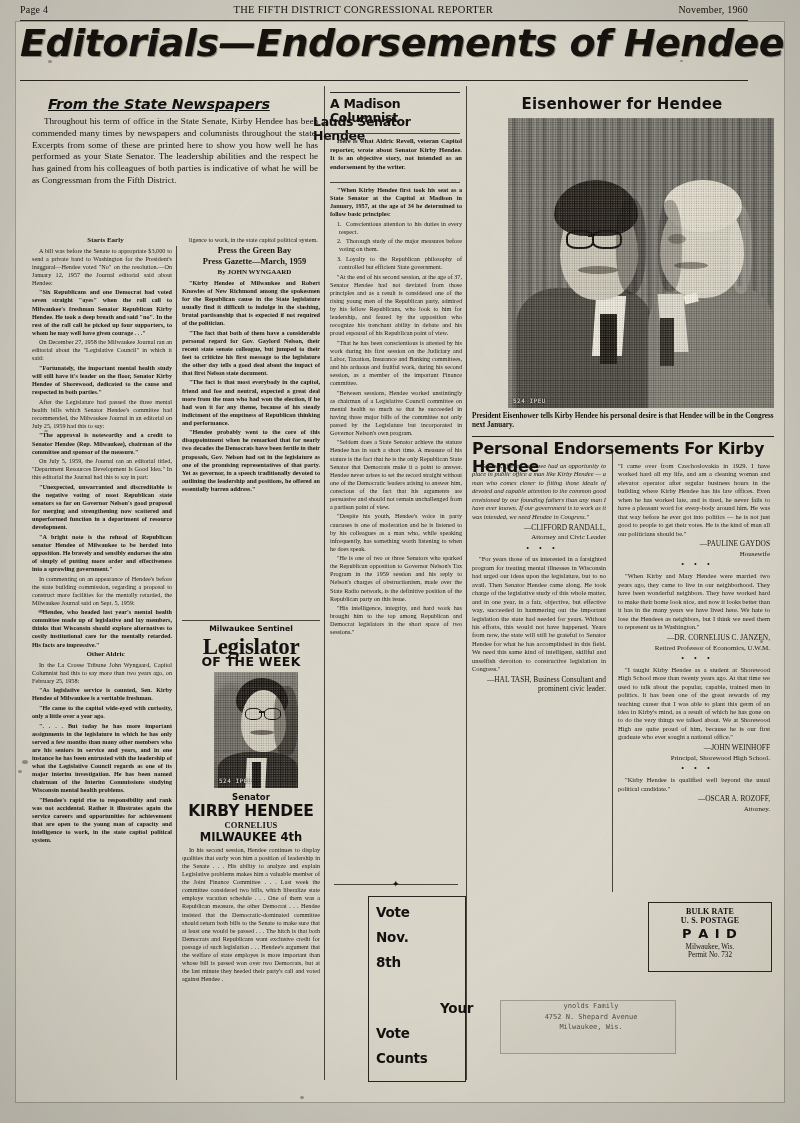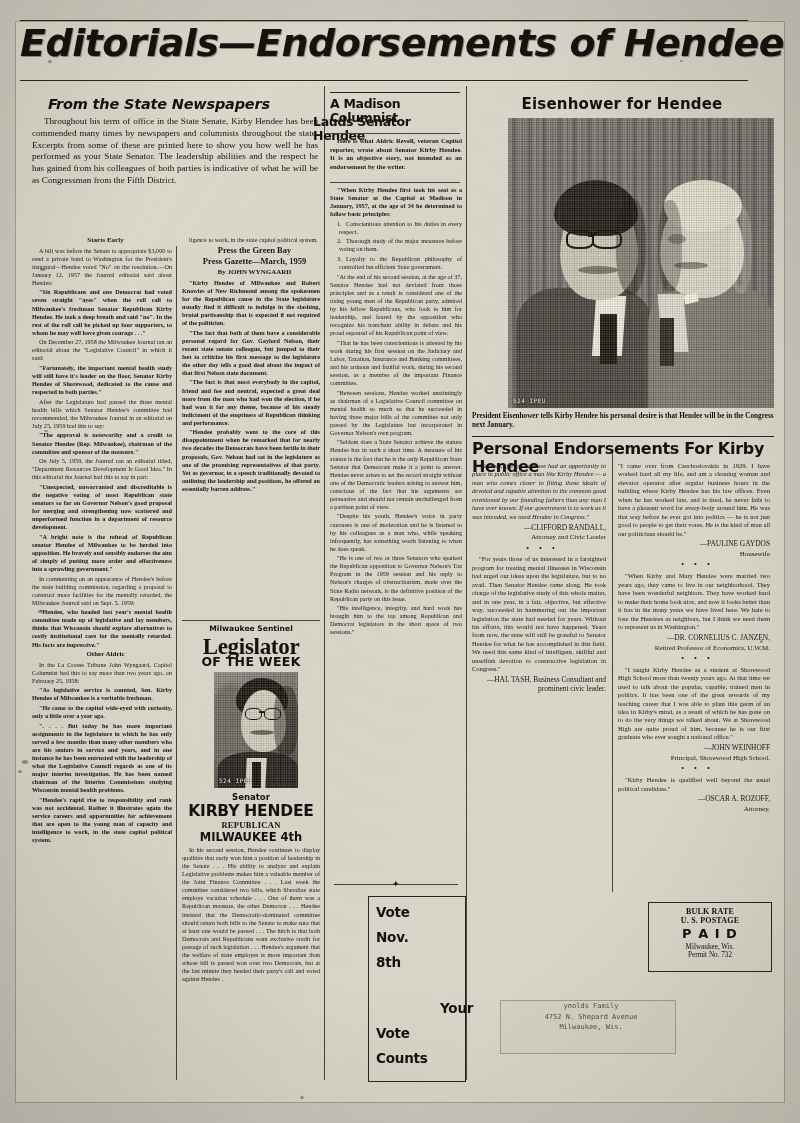--- a/index.html
+++ b/index.html
@@ -123,20 +123,21 @@
     text-align: justify;
     text-indent: 12px;
   }
   .section-script {
     position: absolute;
     font-family: "DejaVu Sans", sans-serif;
     font-weight: bold;
     font-style: italic;
     font-size: 14.5px;
     letter-spacing: -0.2px;
+    text-decoration: underline;
   }
 
   
   .boxrule {
     position: absolute;
     border-top: 1.3px solid #2a2620;
   }
   .vrule {
     position: absolute;
     border-left: 1px solid #4a453c;
@@ -341,20 +342,25 @@
   }
   .numbered { text-indent: 0; padding-left: 9px; position: relative; margin-bottom: 2px;}
   .numbered > span.n { position: absolute; left: 0; }
 </style>
 </head>
 <body>
 
 <div class="page">
   <div class="sheet"></div>
 
+  <div class="masthead">
+    <span>Page 4</span>
+    <span class="m-title">THE FIFTH DISTRICT CONGRESSIONAL REPORTER</span>
+    <span>November, 1960</span>
+  </div>
   <div class="rule-top"></div>
 
   <div class="bighead">Editorials—Endorsements of Hendee</div>
   <div class="rule-under-head"></div>
 
   <div class="vrule" style="left:176px; top:246px; height:834px;"></div>
   <div class="vrule" style="left:324px; top:86px; height:994px;"></div>
   <div class="vrule" style="left:466px; top:86px; height:994px;"></div>
   <div class="vrule" style="left:612px; top:452px; height:440px;"></div>
 
@@ -411,21 +417,21 @@
     <div class="pt-glass" style="left:50px; top:36px; width:15px; height:10px;"></div>
     <div style="position:absolute; left:45px; top:39px; width:6px; height:1.5px; background:#1a1713;"></div>
     <div style="position:absolute; left:36px; top:58px; width:24px; height:5px; background:#6d675c; border-radius:50%;"></div>
     <div style="position:absolute; left:60px; top:14px; width:24px; height:70px; background:rgba(28,25,21,.45); border-radius:40%;"></div>
     <div class="halftone"></div>
     <div class="stamp">524   IPEU</div>
   </div>
 
   <div class="lw-senator" style="left:182px; top:792px; width:138px;">Senator</div>
   <div class="lw-name" style="left:182px; top:802px; width:138px;">KIRBY HENDEE</div>
-  <div class="lw-party" style="left:182px; top:820px; width:138px;">REPUBLICAN</div>
+  <div class="lw-party" style="left:182px; top:820px; width:138px;">CORNELIUS</div>
   <div class="lw-city" style="left:182px; top:830px; width:138px;">MILWAUKEE 4th</div>
 
   <div class="col" style="left:182px; top:846px; width:138px;">
     <p>In his second session, Hendee continues to display qualities that early won him a position of leadership in the Senate . . . His ability to analyze and explain Legislative problems makes him a valuable member of the Joint Finance Committee . . . Last week the committee considered two bills, which liberalize state employe vacation schedule . . . One of them was a Republican measure, the other Democrat . . . Hendee insisted that the Democratic-dominated committee should return both bills to the Senate to make sure that at least one would be passed . . . The hitch is that both Democrats and Republicans want exclusive credit for passage of such legislation . . . Hendee's argument that the welfare of state employes is more important than whose bill is passed won over two Democrats, but at the last minute they heeded their party's call and voted against Hendee .</p>
   </div>
 
   <div class="boxrule" style="left:330px; top:92px; width:130px;"></div>
   <div class="hd-blk hd-capitol" style="left:330px; top:97px; width:132px;">A Madison Columnist</div>
   <div class="hd-blk hd-capitol" style="left:313px; top:115px; width:134px;">Lauds Senator Hendee</div>
   <div class="hrule-thin" style="left:330px; top:133px; width:130px;"></div>

